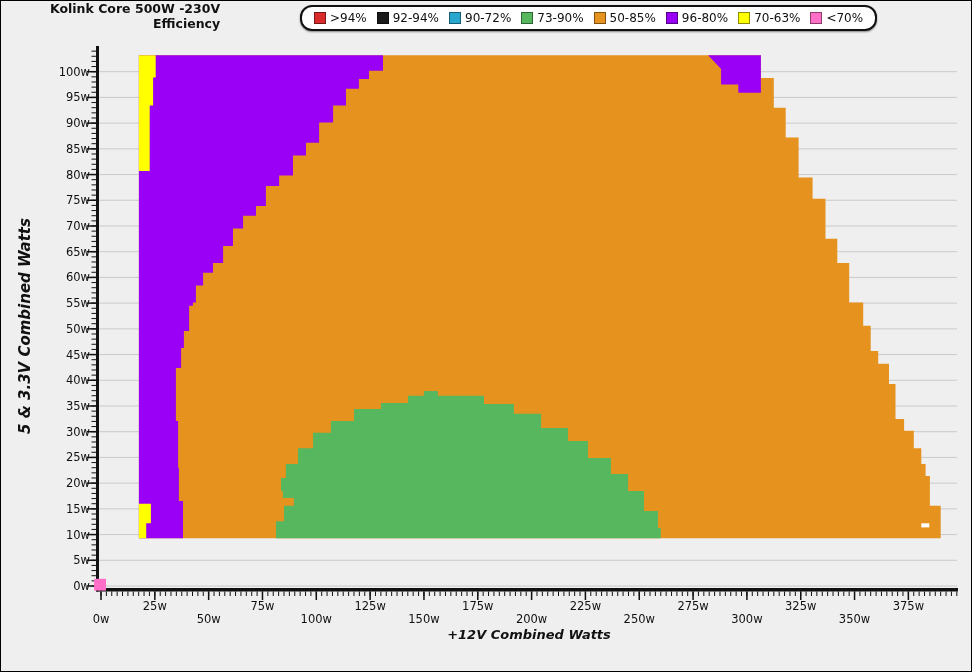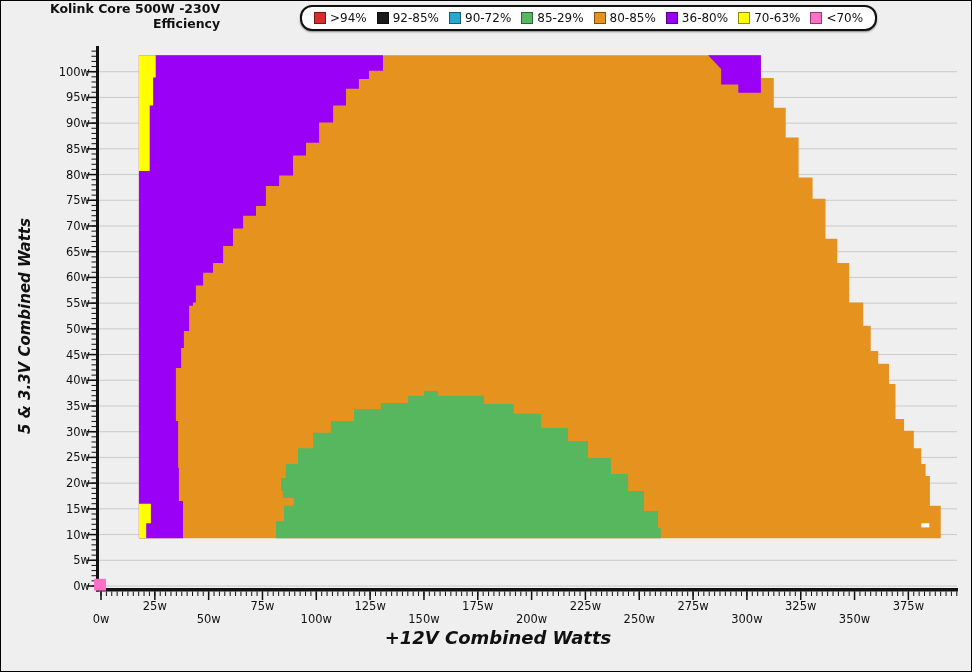--- a/index.html
+++ b/index.html
@@ -14,22 +14,22 @@
   .legend{
     position:absolute;left:299px;top:4px;height:22px;z-index:3;
     display:flex;align-items:center;gap:10px;padding:0 12px;
     background:#fff;border:2px solid #111;border-radius:12px;
     box-shadow:0 1px 2px rgba(0,0,0,.45);
   }
   .legend-item{display:flex;align-items:center;gap:4px;}
   .legend-swatch{width:12px;height:12px;border:1px solid rgba(0,0,0,.45);box-sizing:border-box;}
   .legend-label{font-size:12px;white-space:nowrap;text-align:center;}
   .x-title{
-    position:absolute;left:497px;top:626px;transform:translateX(-50%);
-    font-size:18px;font-weight:bold;font-style:italic;z-index:3;white-space:nowrap;
+    position:absolute;left:528px;top:626px;transform:translateX(-50%);
+    font-size:13px;font-weight:bold;font-style:italic;z-index:3;white-space:nowrap;
   }
   .y-title{
     position:absolute;left:24px;top:325px;transform:translate(-50%,-50%) rotate(-90deg);
     font-size:15px;font-weight:bold;font-style:italic;z-index:3;white-space:nowrap;
   }
 </style>
 </head>
 <body>
 
 <div id="screen">
@@ -38,37 +38,37 @@
     <div class="title-line2">Efficiency</div>
   </div>
 
   <div class="legend" id="legend">
       <span class="legend-item">
         <span class="legend-swatch" style="background: rgb(217, 43, 43);"></span>
         <span class="legend-label">&gt;94%</span>
       </span>
       <span class="legend-item">
         <span class="legend-swatch" style="background: rgb(26, 26, 26);"></span>
-        <span class="legend-label">92-85%</span>
+        <span class="legend-label">92-94%</span>
       </span>
       <span class="legend-item">
         <span class="legend-swatch" style="background: rgb(41, 168, 207);"></span>
         <span class="legend-label">90-72%</span>
       </span>
       <span class="legend-item">
         <span class="legend-swatch" style="background: rgb(87, 183, 95);"></span>
-        <span class="legend-label">85-29%</span>
+        <span class="legend-label">73-90%</span>
       </span>
       <span class="legend-item">
         <span class="legend-swatch" style="background: rgb(229, 146, 30);"></span>
-        <span class="legend-label">80-85%</span>
+        <span class="legend-label">50-85%</span>
       </span>
       <span class="legend-item">
         <span class="legend-swatch" style="background: rgb(154, 0, 245);"></span>
-        <span class="legend-label">36-80%</span>
+        <span class="legend-label">96-80%</span>
       </span>
       <span class="legend-item">
         <span class="legend-swatch" style="background: rgb(255, 255, 0);"></span>
         <span class="legend-label">70-63%</span>
       </span>
       <span class="legend-item">
         <span class="legend-swatch" style="background: rgb(255, 110, 199);"></span>
         <span class="legend-label">&lt;70%</span>
       </span>
     </div>

